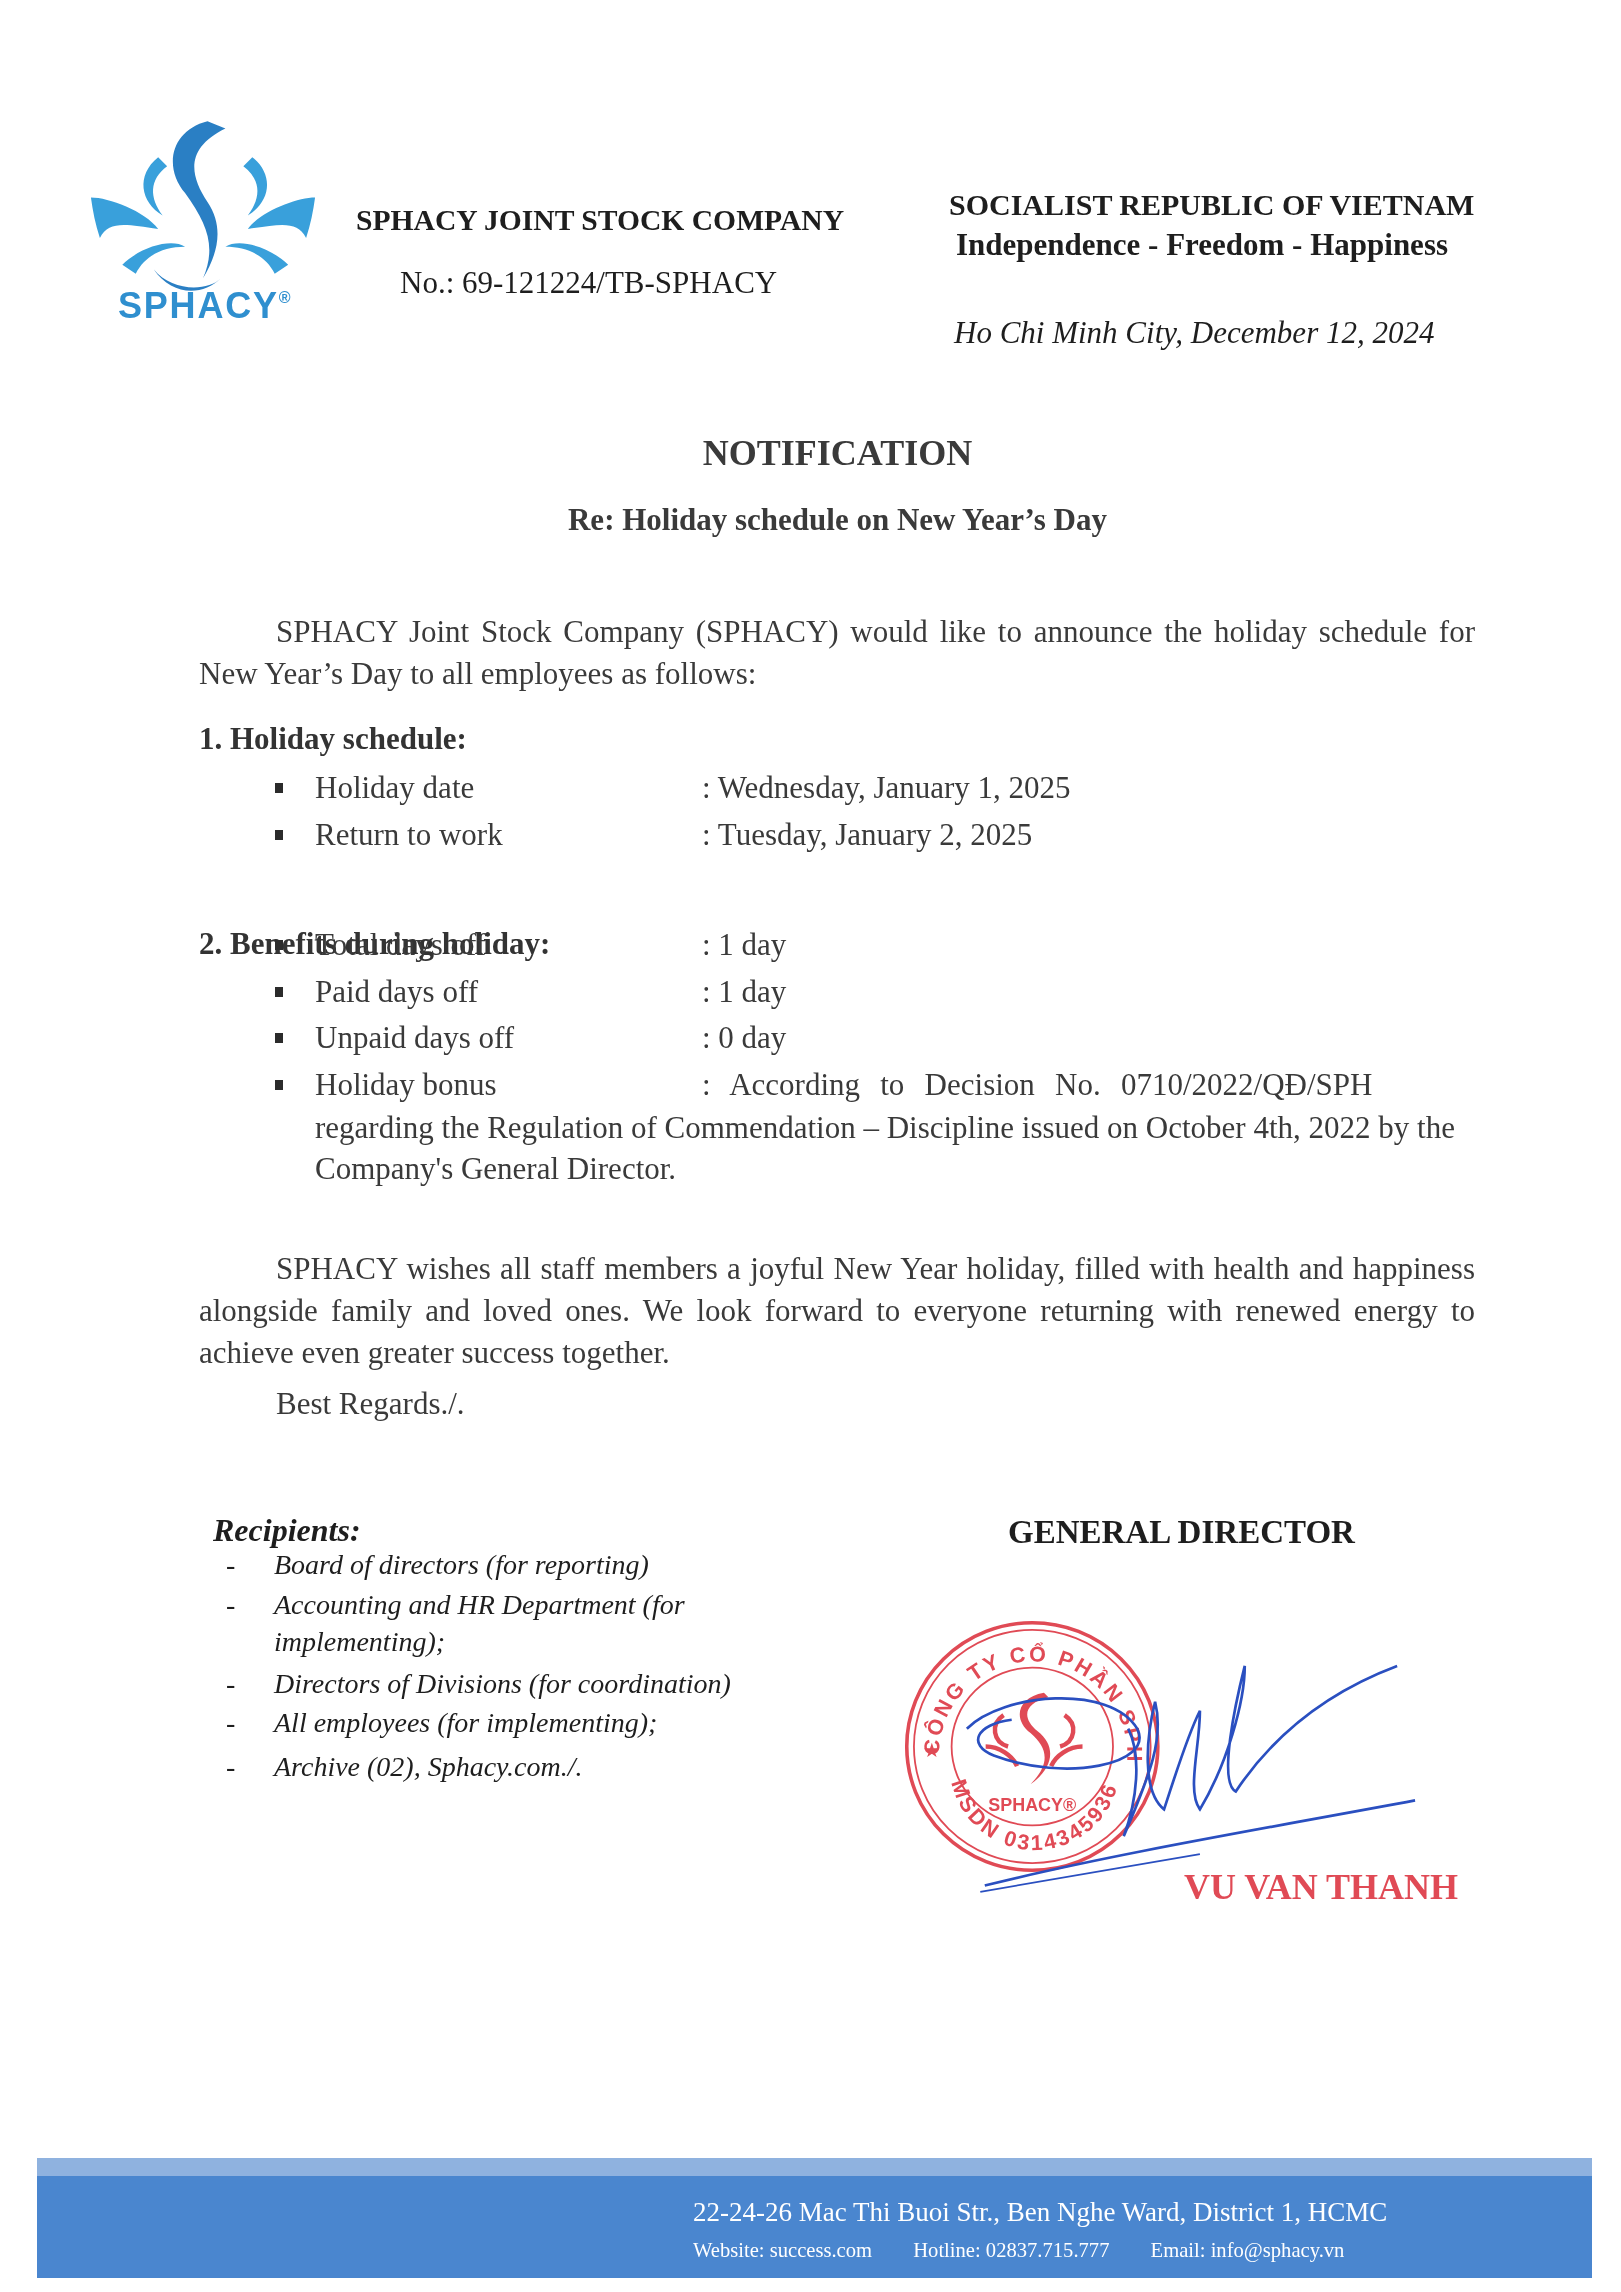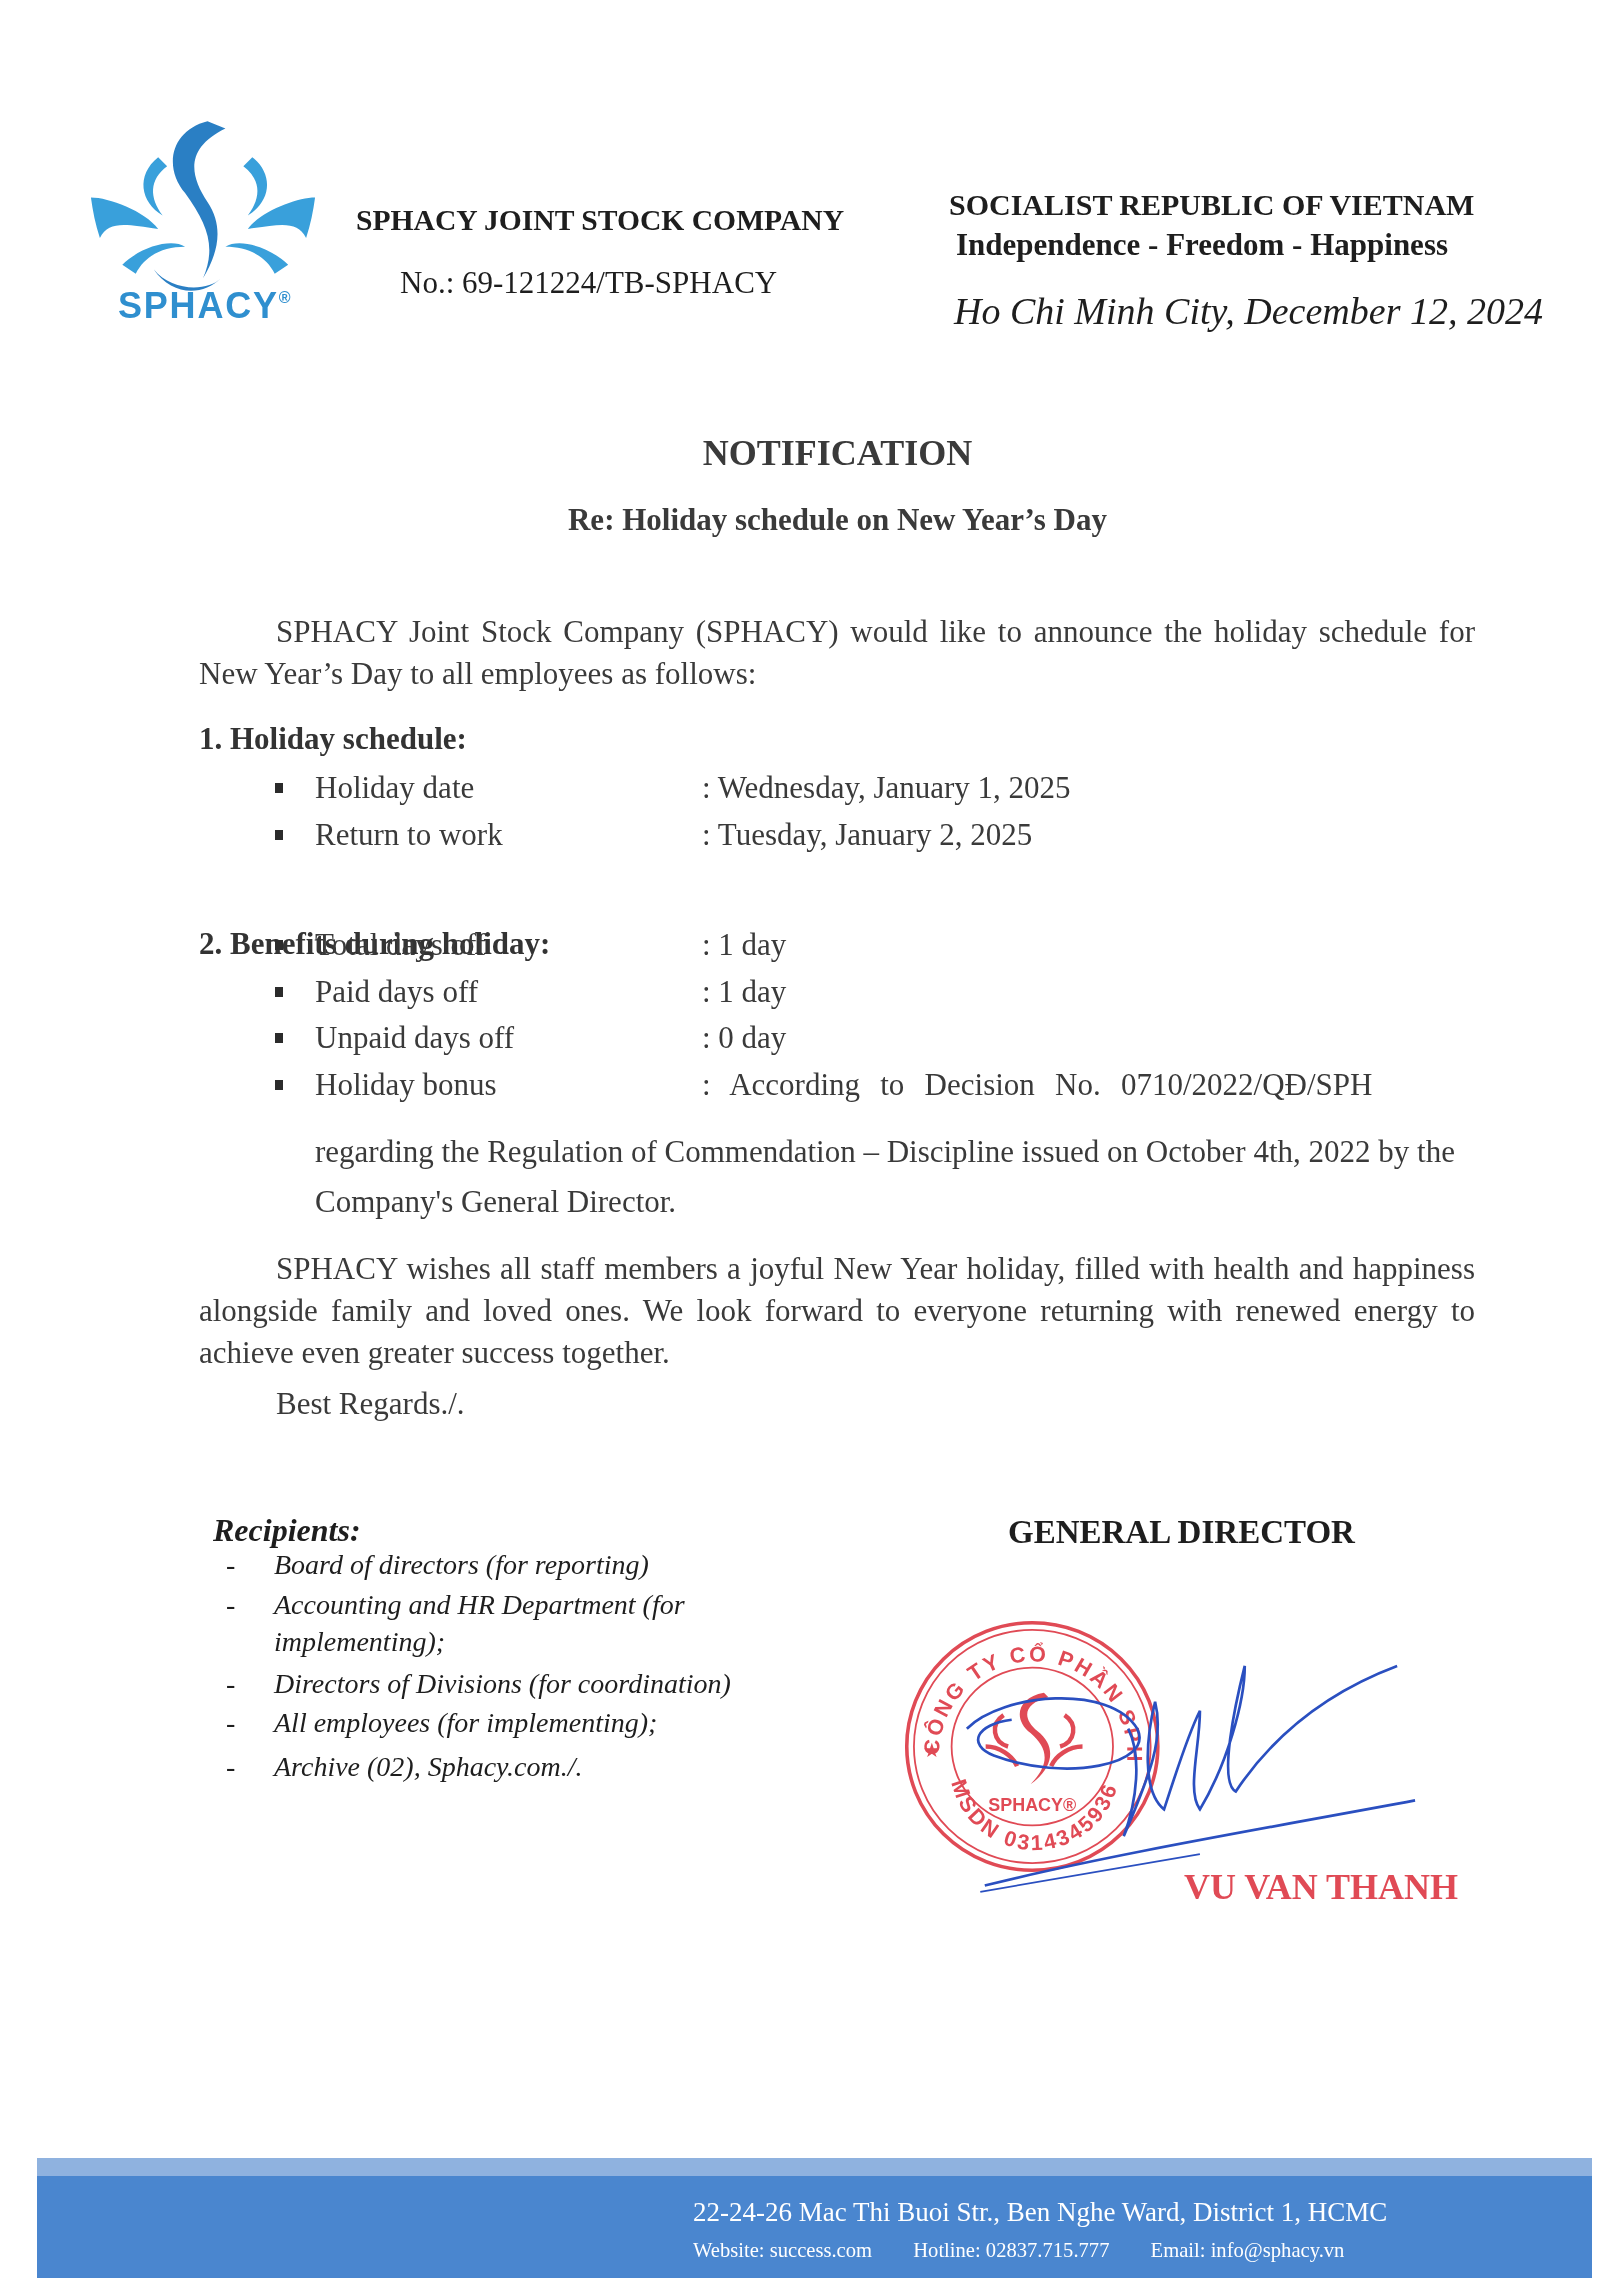--- a/index.html
+++ b/index.html
@@ -7,31 +7,31 @@
          font-family: "Liberation Serif", "DejaVu Serif", serif; color: #2b2b2b; }
   .abs { position: absolute; white-space: nowrap; }
   .logo { position: absolute; left: 73px; top: 90px; width: 260px; height: 242px; }
   .logo-text { position: absolute; left: 118px; top: 285px; font-family: "Liberation Sans", "DejaVu Sans", sans-serif;
                font-weight: bold; font-size: 36px; color: #2f8fcf; letter-spacing: 1.8px; }
   .logo-text sup { font-size: 16px; vertical-align: top; position: relative; top: 3.6px; }
   .company-name { left: 356px; top: 204px; font-size: 29.6px; font-weight: bold; color: #1e1e1e; }
   .doc-no { left: 400px; top: 265px; font-size: 31px; color: #1e1e1e; }
   .republic { left: 949px; top: 188px; font-size: 30px; font-weight: bold; color: #1e1e1e; }
   .motto { left: 956px; top: 227px; font-size: 31px; font-weight: bold; color: #1e1e1e; }
-  .place-date { left: 954px; top: 289px; font-size: 38px; font-style: italic; color: #1e1e1e; }
+  .place-date { left: 954px; top: 315px; font-size: 31px; font-style: italic; color: #1e1e1e; }
   .title { left: 0; width: 1675px; text-align: center; top: 432px; font-size: 36px; font-weight: bold; color: #3a3a3a; }
   .subtitle { left: 0; width: 1675px; text-align: center; top: 502px; font-size: 31px; font-weight: bold; color: #3a3a3a; }
   .para { position: absolute; left: 199px; width: 1276px; font-size: 31px; line-height: 42px; text-align: justify; color: #3a3a3a; }
   .para .indent { display: inline-block; width: 77px; }
   .section-head { left: 199px; font-size: 31px; font-weight: bold; color: #333; }
   .item { position: absolute; left: 275px; font-size: 31px; color: #3a3a3a; white-space: nowrap; }
   .item .bullet { position: absolute; left: 0; top: 12.5px; width: 8px; height: 10.7px; background: #2b2b2b; }
   .item .label { position: absolute; left: 40px; }
   .item .value { position: absolute; left: 427px; }
-  .bonus-cont { position: absolute; left: 315px; width: 1157px; font-size: 31px; line-height: 50px; color: #3a3a3a; text-align: left; margin-top: 20px; }
+  .bonus-cont { position: absolute; left: 315px; width: 1157px; font-size: 31px; line-height: 41px; color: #3a3a3a; text-align: left; }
   .recipients-title { left: 213px; top: 1512px; font-size: 32px; font-weight: bold; font-style: italic; color: #1e1e1e; }
   .rec-item { position: absolute; left: 226px; font-size: 28px; font-style: italic; color: #1e1e1e; white-space: nowrap; }
   .rec-item .dash { position: absolute; left: 0; font-style: normal; }
   .rec-item .txt { position: absolute; left: 48px; }
   .gd-title { left: 1008px; top: 1514px; font-size: 33px; font-weight: bold; color: #1e1e1e; }
   .stamp { position: absolute; left: 896px; top: 1612px; width: 269px; height: 269px; }
   .signature { position: absolute; left: 931px; top: 1630px; width: 502px; height: 287px; }
   .signer { left: 1184px; top: 1866px; font-size: 36px; font-weight: bold; color: #e04a55; }
   .footer { position: absolute; left: 37px; top: 2158px; width: 1555px; height: 120px; background: #4a86cf; }
   .footer-top { position: absolute; left: 0; top: 0; width: 100%; height: 18px; background: #8fb2df; }

